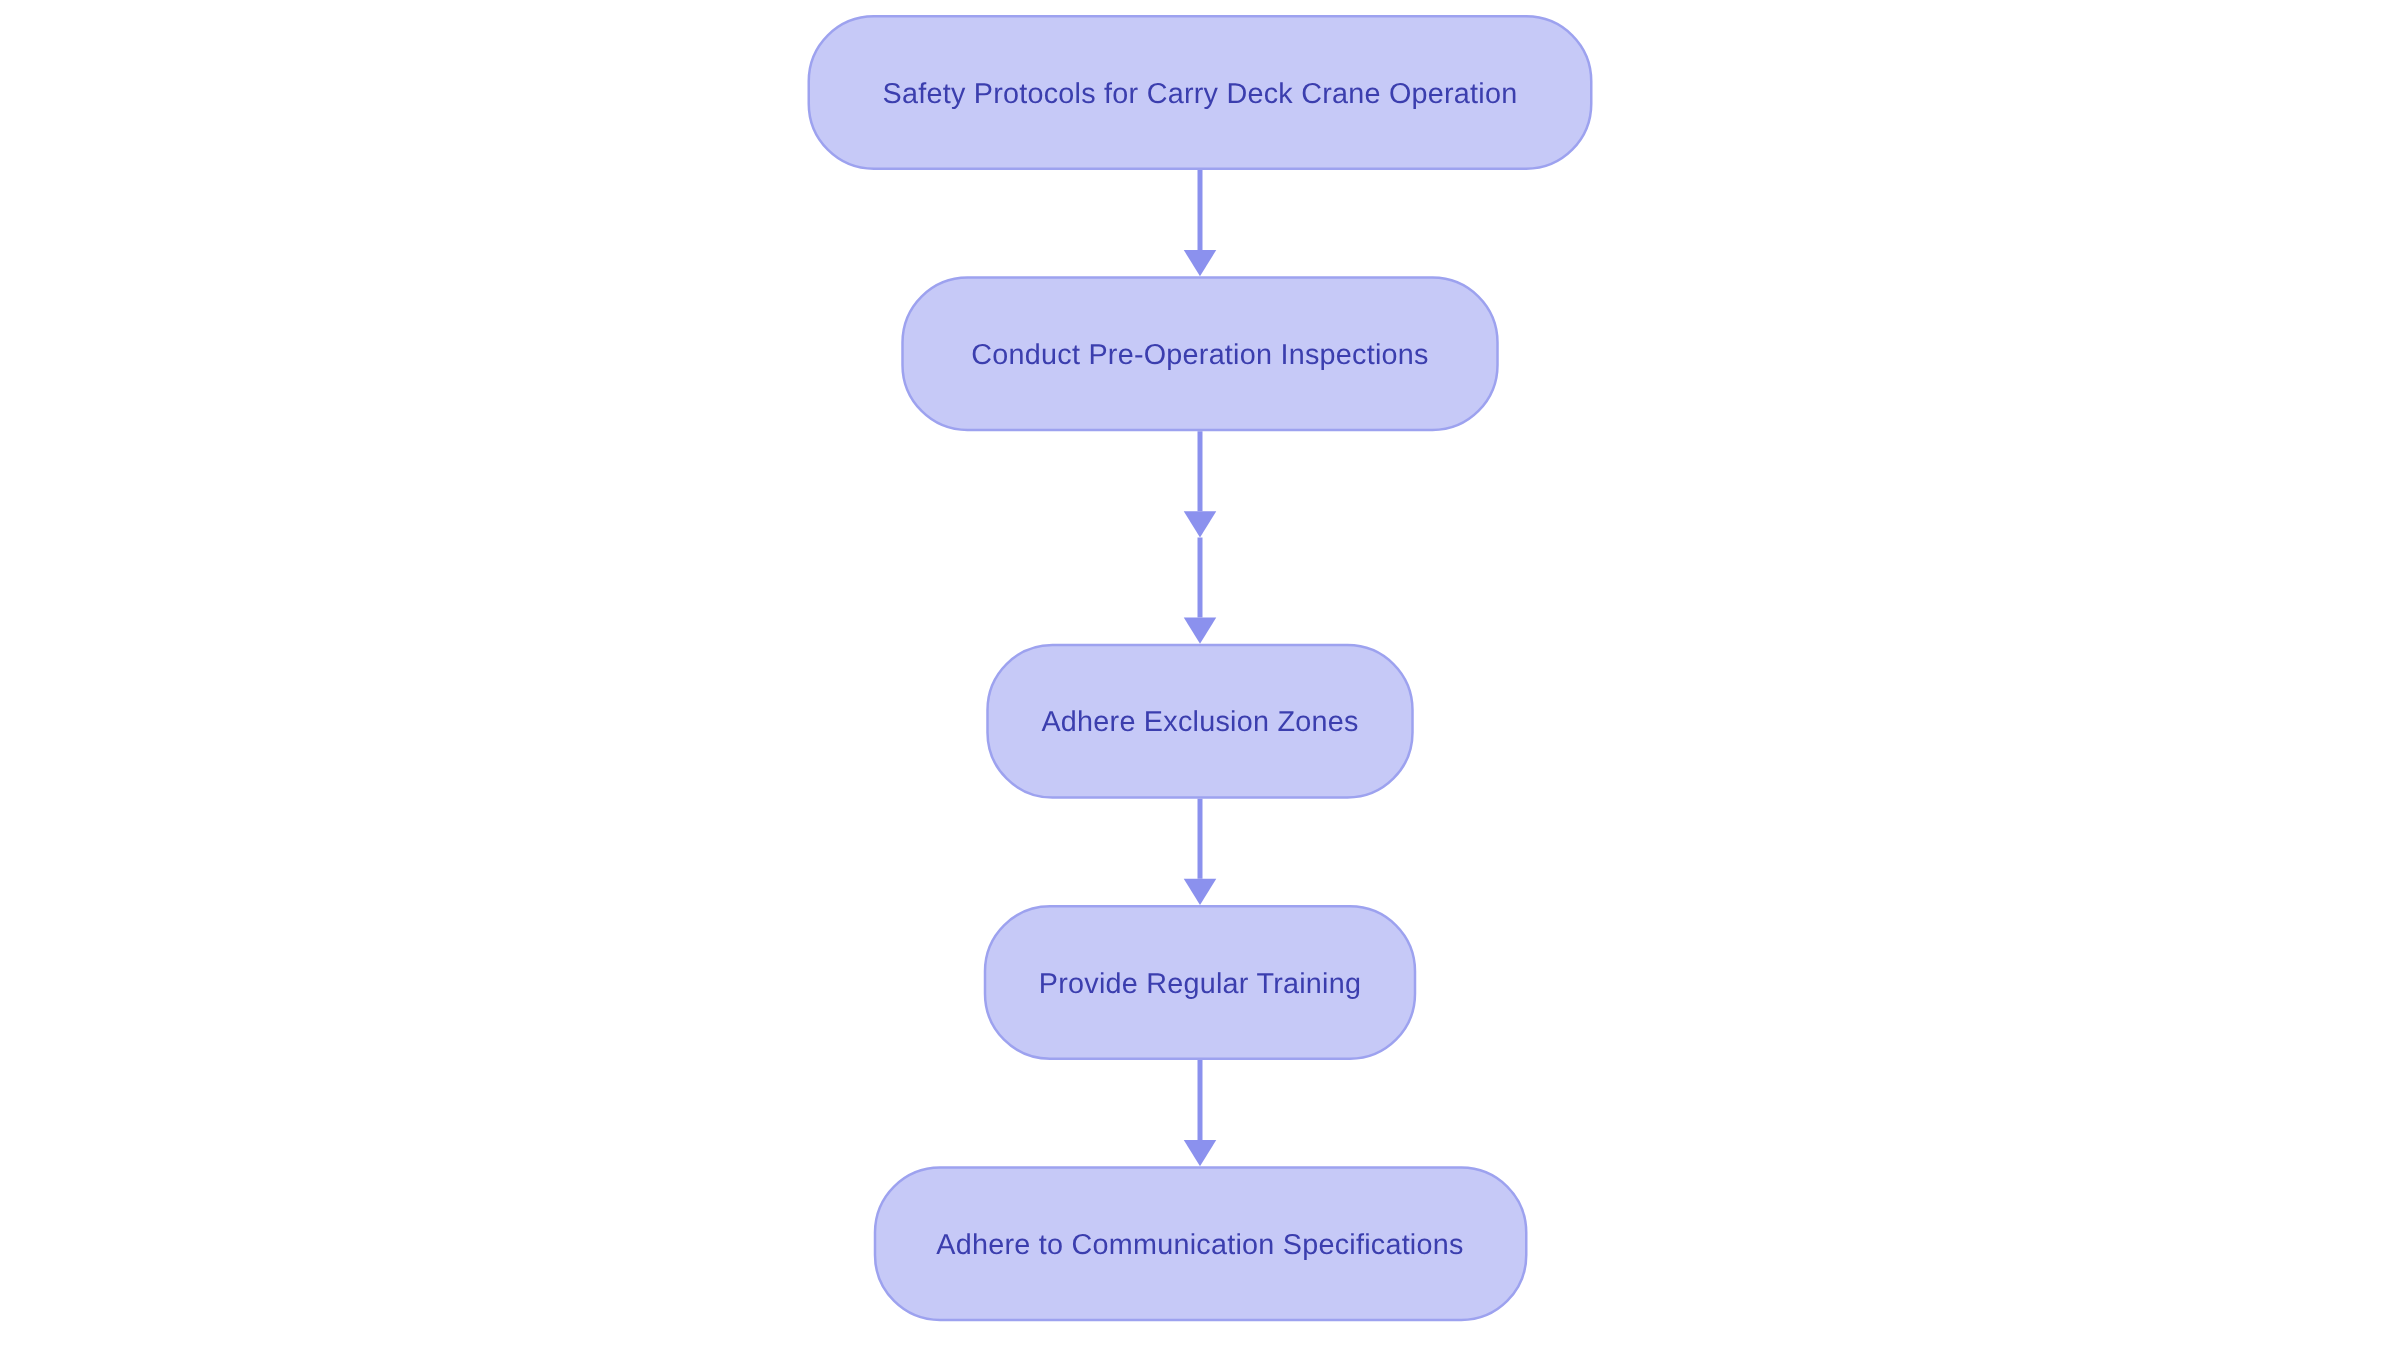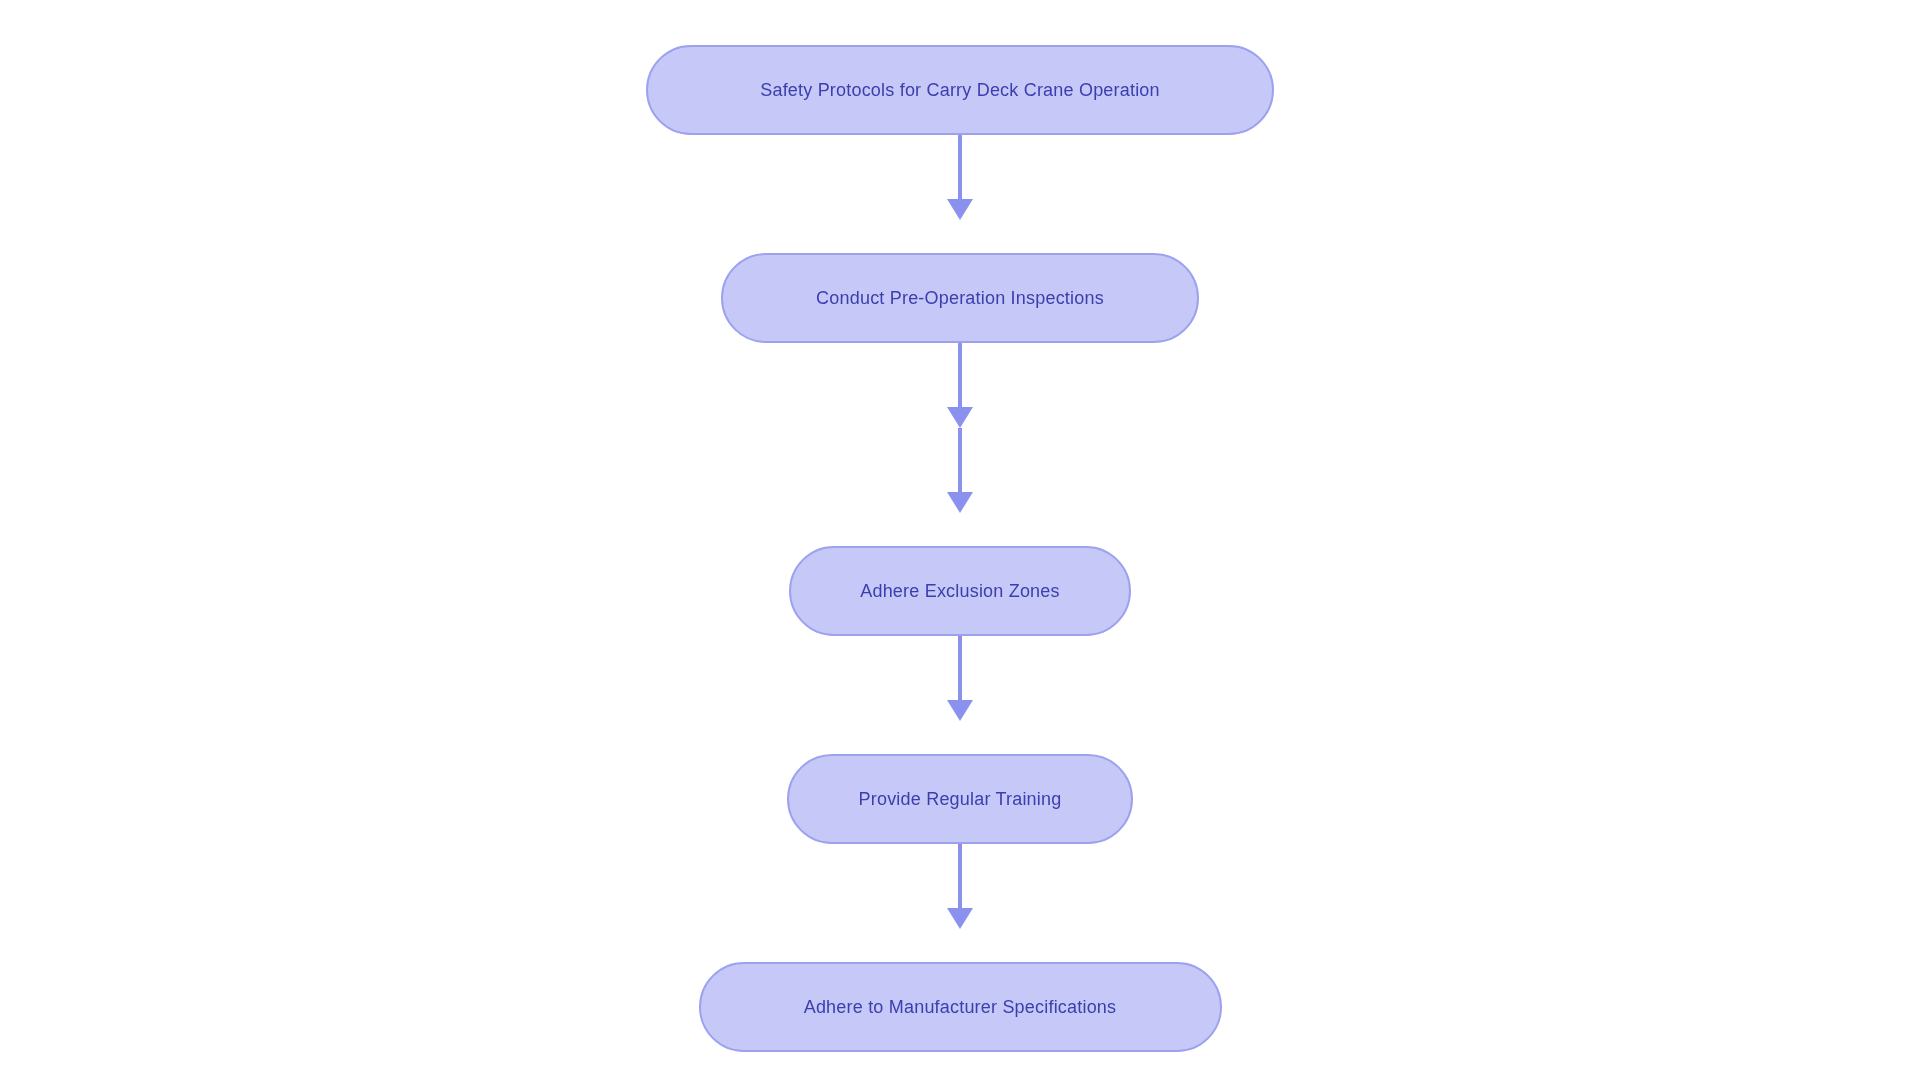--- a/index.html
+++ b/index.html
@@ -19,33 +19,32 @@
     position: absolute;
     top: 12px;
     left: 0;
     width: 100%;
     display: flex;
     flex-direction: column;
     align-items: center;
   }
   .node {
     box-sizing: border-box;
-    height: 90px;
+    height: 124px;
     border-radius: 53px;
     background: var(--node-fill, #c6c9f7);
     border: 2px solid var(--node-border, #9da2ef);
     color: var(--node-text, #3b3eae);
     display: flex;
     align-items: center;
     justify-content: center;
-    font-size: 18px;
+    font-size: 23px;
     letter-spacing: 0.2px;
     text-align: center;
     flex: 0 0 auto;
-    margin-top: 33px;
   }
   .n0 { width: 628px; }
   .n1 { width: 478px; }
   .n2 { width: 437px; }
   .n3 { width: 342px; }
   .n4 { width: 346px; }
   .n5 { width: 523px; }
   .arrow {
     height: 85px;
     display: flex;
@@ -108,17 +107,17 @@
     <div class="node n4">
       <span>Provide Regular Training</span>
     </div>
 
     <div class="arrow">
       <div class="stem"></div>
       <div class="head"></div>
     </div>
 
     <div class="node n5">
-      <span>Adhere to Manufacturer Specifications</span>
+      <span>Adhere to Communication Specifications</span>
     </div>
 
   </div>
 </div>
 
 </body></html>

